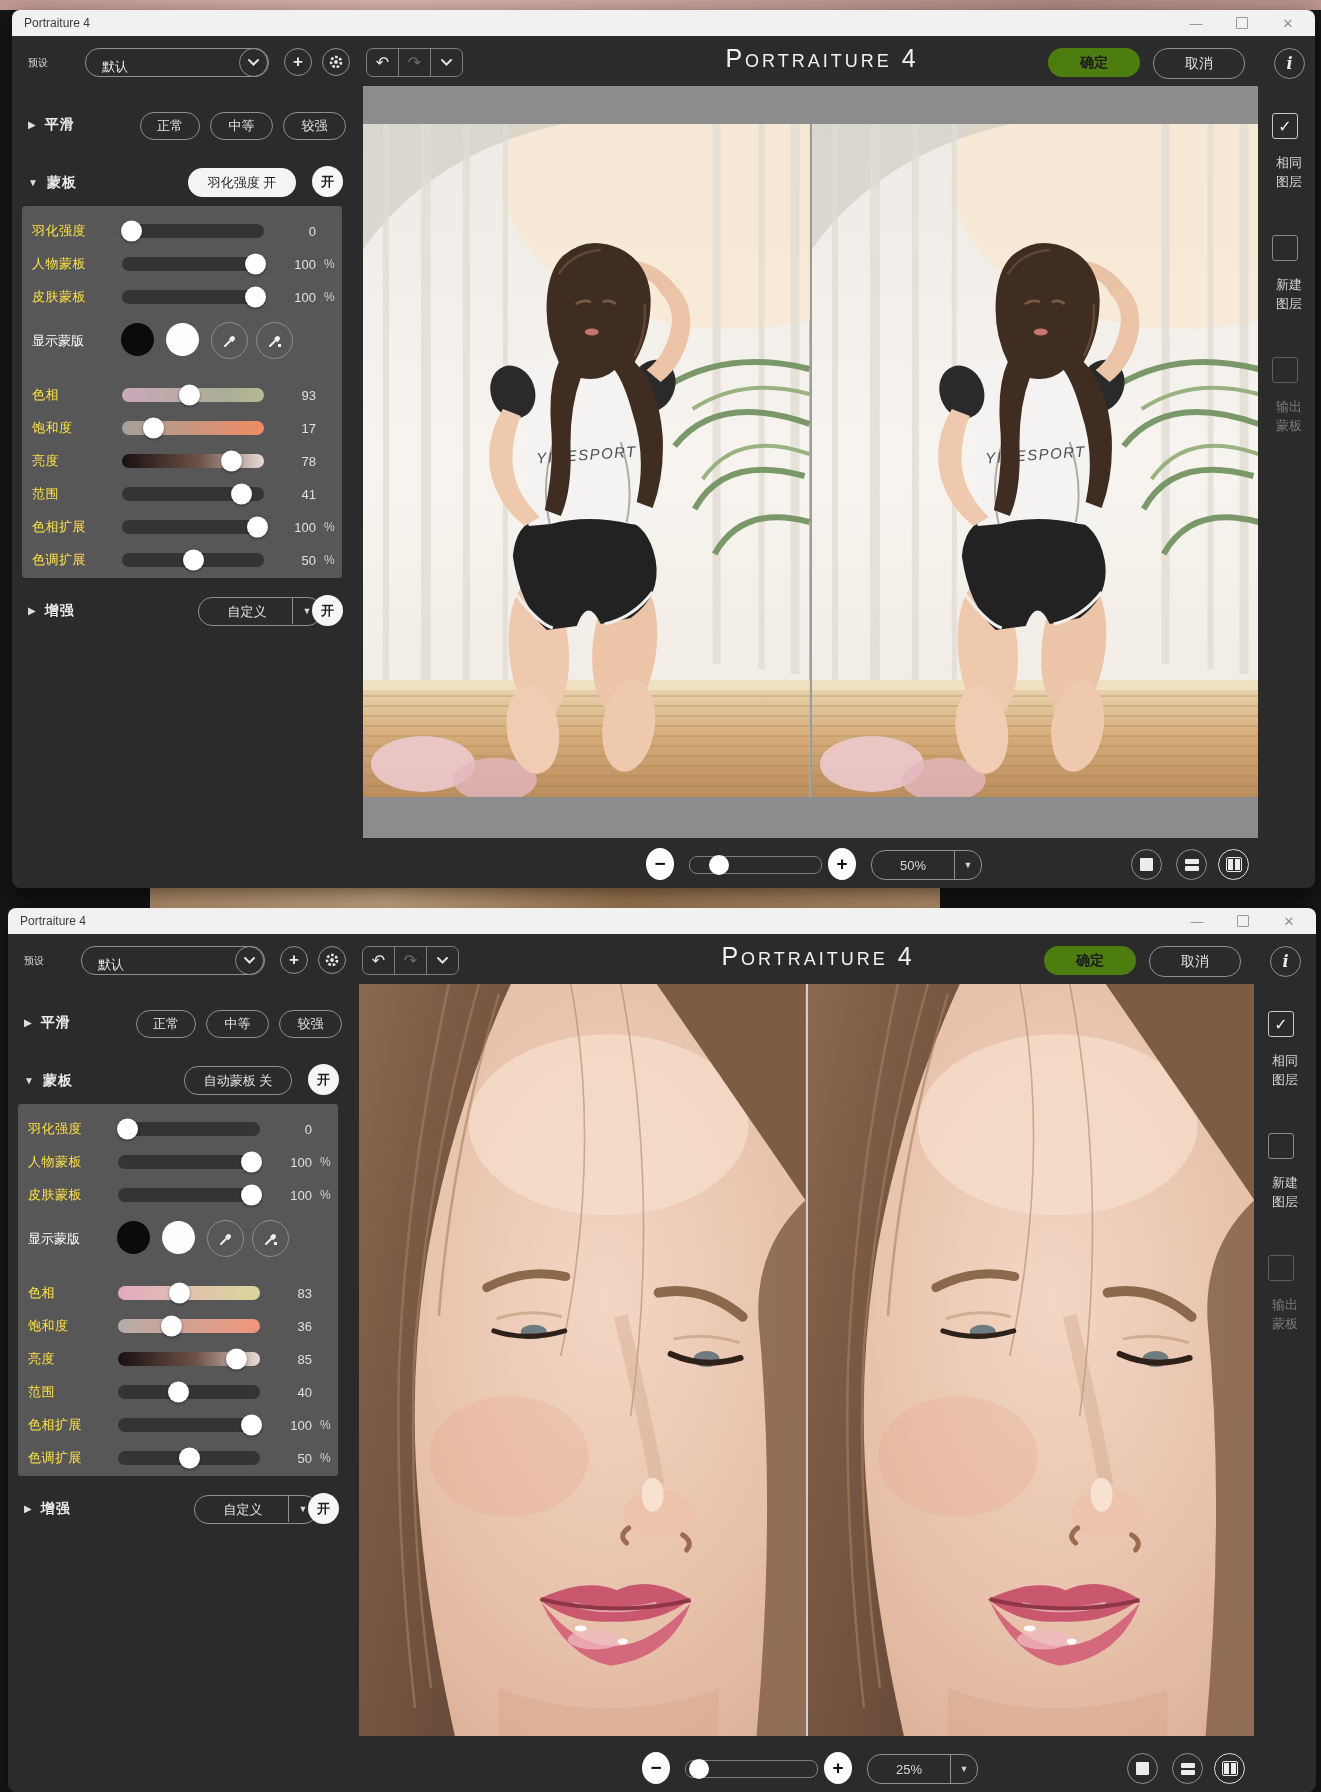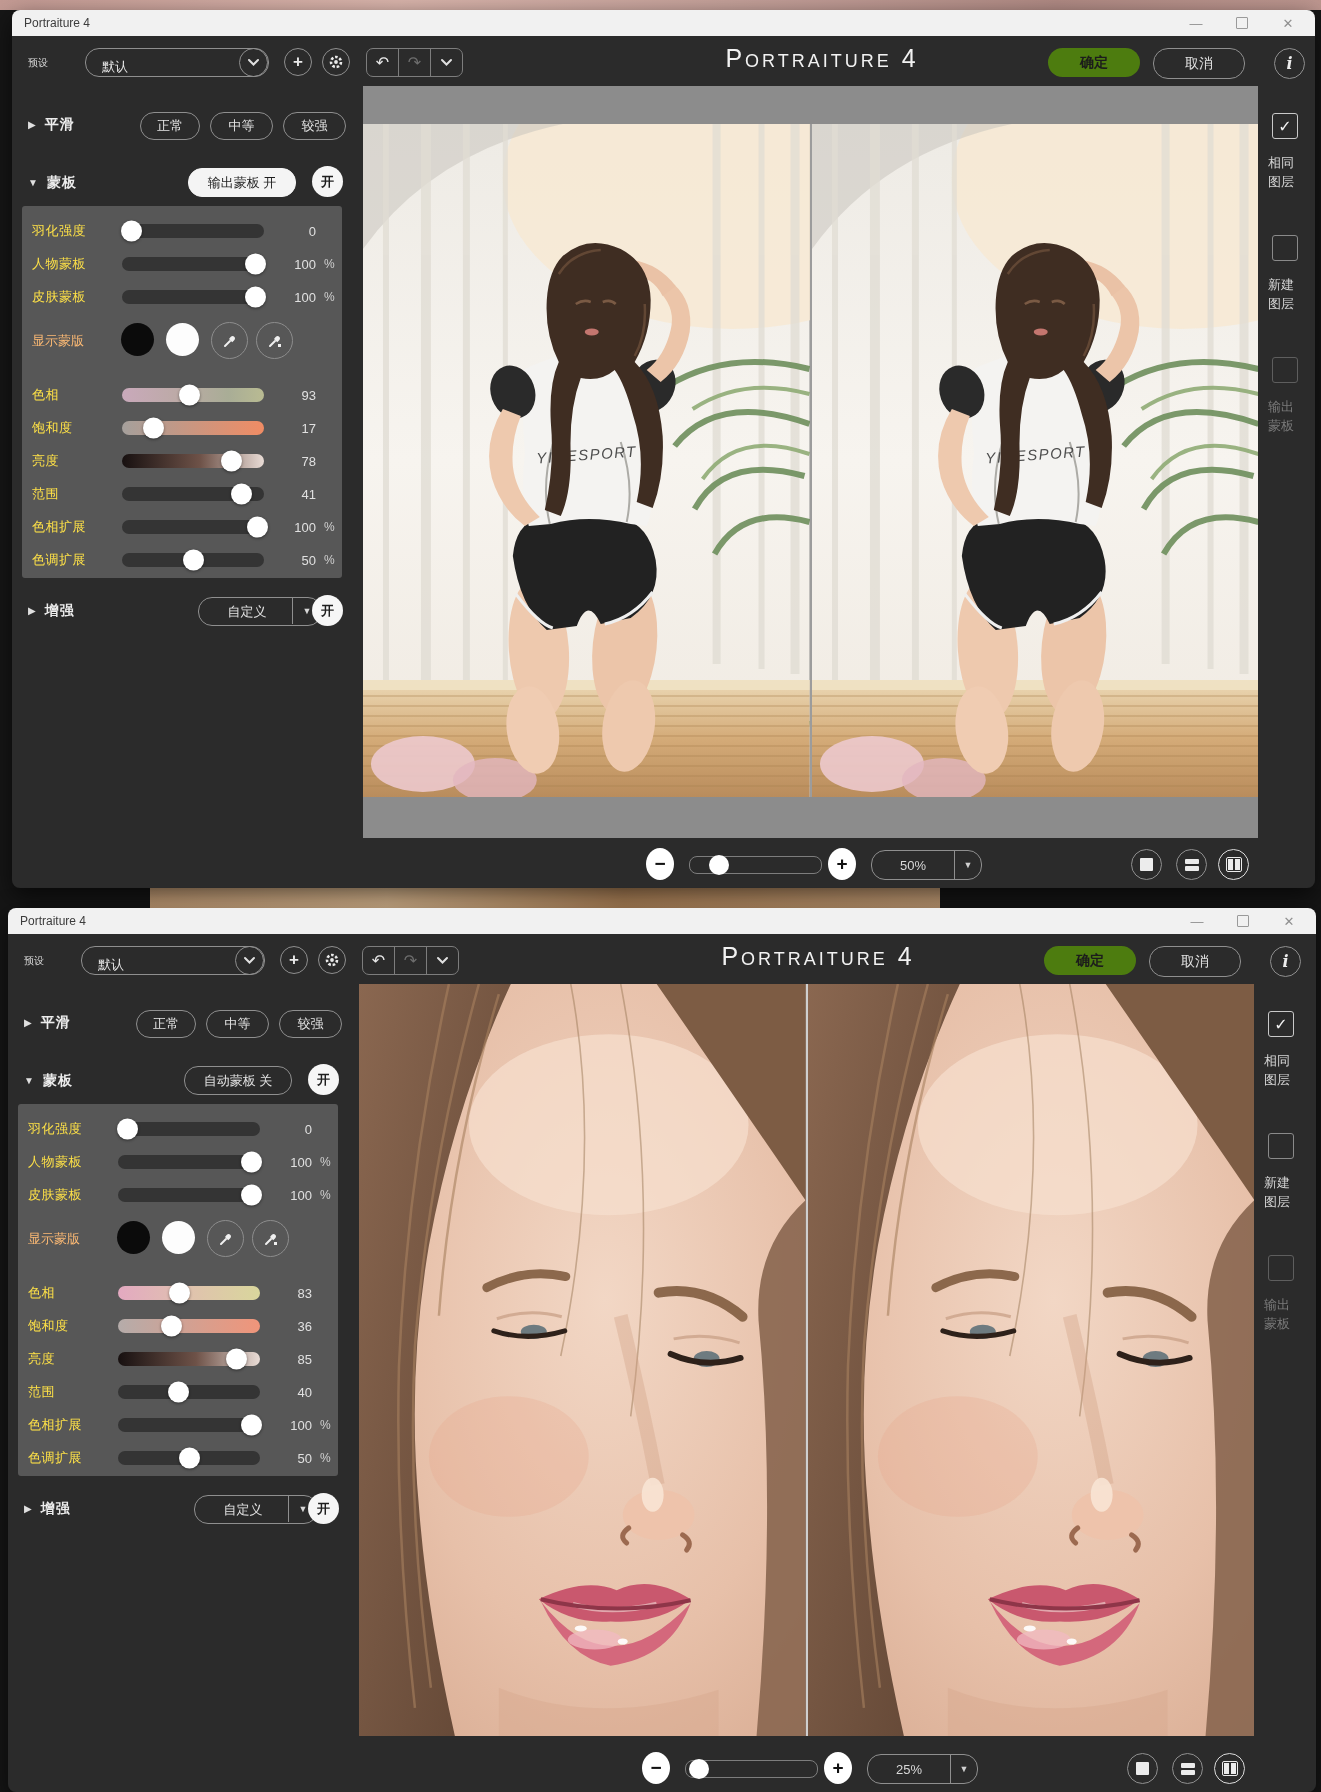--- a/index.html
+++ b/index.html
@@ -69,21 +69,21 @@
   .st-hue1{background:linear-gradient(90deg,#c9a9bb,#bcaaa6 40%,#a9ad96 75%,#b9bb92);}
   .st-hue2{background:linear-gradient(90deg,#e3a9c1,#e0c2ae 50%,#d9d69c);}
   .st-sat1{background:linear-gradient(90deg,#a5a09c,#f08c64);}
   .st-sat2{background:linear-gradient(90deg,#b5acaa,#f0957a);}
   .st-lum{background:linear-gradient(90deg,#171010,#6e5248 55%,#e9dcd6);}
   .sknob{position:absolute;top:50%;transform:translateY(-50%);width:21px;height:21px;border-radius:50%;
     background:#fff;box-shadow:0 1px 3px rgba(0,0,0,.45);}
   .sval{position:absolute;left:246px;width:48px;top:50%;transform:translateY(-50%);
     text-align:right;font-size:13px;color:#e0e0e0;}
   .sunit{position:absolute;left:302px;top:50%;transform:translateY(-50%);font-size:12px;color:#cfcfcf;}
-  .showmask-label{position:absolute;left:10px;top:126px;font-size:13px;color:#fdba74;}
+  .showmask-label{position:absolute;left:10px;top:126px;font-size:13px;color:#ffffff;}
   .swatch{position:absolute;border-radius:50%;width:33px;height:33px;top:117px;}
   .swatch-black{left:99px;background:#0b0b0b;}
   .swatch-white{left:144px;background:#fdfdfd;}
   .dropper{position:absolute;width:35px;height:35px;top:116px;border:1.5px solid #8d8d8d;border-radius:50%;
     display:flex;align-items:center;justify-content:center;}
 
   
   .preview{position:absolute;left:351px;top:50px;width:895px;height:752px;background:#8c8c8c;overflow:hidden;}
   .preview-dark{background:#4a4a4a;}
   .photo-stage{position:absolute;left:0;right:0;display:flex;}
@@ -92,21 +92,21 @@
   .split-divider{width:2px;background:#9c9c9c;}
 
   
   .layers-col{position:absolute;left:1241px;top:77px;width:64px;display:flex;flex-direction:column;
     align-items:center;gap:44px;}
   .layer-item{display:flex;flex-direction:column;align-items:center;}
   .checkbox{width:24px;height:24px;border:1.5px solid #c9c9c9;border-radius:3px;
     display:flex;align-items:center;justify-content:center;color:#f2f2f2;font-size:16px;font-weight:bold;}
   .checkbox.unchecked{border-color:#8a8a8a;}
   .checkbox.disabled{border-color:#5e5e5e;color:transparent;}
-  .layer-label{margin-top:14px;width:34px;text-align:left;font-size:13px;line-height:19px;color:#d6d6d6;}
+  .layer-label{margin-top:14px;width:34px;text-align:right;font-size:13px;line-height:19px;color:#d6d6d6;}
   .layer-label.disabled{color:#7a7a7a;}
 
   
   .bottombar{position:absolute;left:0;right:0;bottom:4px;height:40px;}
   .round-white{position:absolute;width:28px;height:32px;border-radius:50%;background:#fff;
     display:flex;align-items:center;justify-content:center;color:#111;font-size:19px;font-weight:bold;top:4px;}
   .zoom-track{position:absolute;left:677px;top:12px;width:131px;height:16px;border:1px solid #7d7d7d;border-radius:8px;}
   .zoom-knob{position:absolute;top:50%;transform:translateY(-50%);width:20px;height:20px;border-radius:50%;background:#fff;}
   .zoom-pill{position:absolute;left:859px;top:6px;width:109px;height:28px;border:1px solid #8f8f8f;
     border-radius:14px;display:flex;align-items:center;}
@@ -317,21 +317,21 @@
       <div class="sec-header" style="left:16px;top:80px;">
         <span class="sec-tri">▶</span><span>平滑</span>
       </div>
       <div class="pill" style="left:128px;top:76px;width:58px;height:26px;">正常</div>
       <div class="pill" style="left:198px;top:76px;width:61px;height:26px;">中等</div>
       <div class="pill" style="left:271px;top:76px;width:61px;height:26px;">较强</div>
 
       <div class="sec-header" style="left:16px;top:138px;">
         <span class="sec-tri">▼</span><span>蒙板</span>
       </div>
-      <div class="pill pill-solid" style="left:176px;top:132px;width:106px;height:27px;">输出蒙板 开</div>
+      <div class="pill pill-solid" style="left:176px;top:132px;width:106px;height:27px;">羽化强度 开</div>
       <div class="power-circle" style="left:300px;top:130px;">开</div>
 
       <div class="panel">
         <div class="mount-mask">
             <div class="srow">
               <span class="slabel">羽化强度</span>
               <div class="strack st-plain">
                 <div class="sknob" style="left: calc(6% - 10px);"></div>
               </div>
               <span class="sval">0</span>

